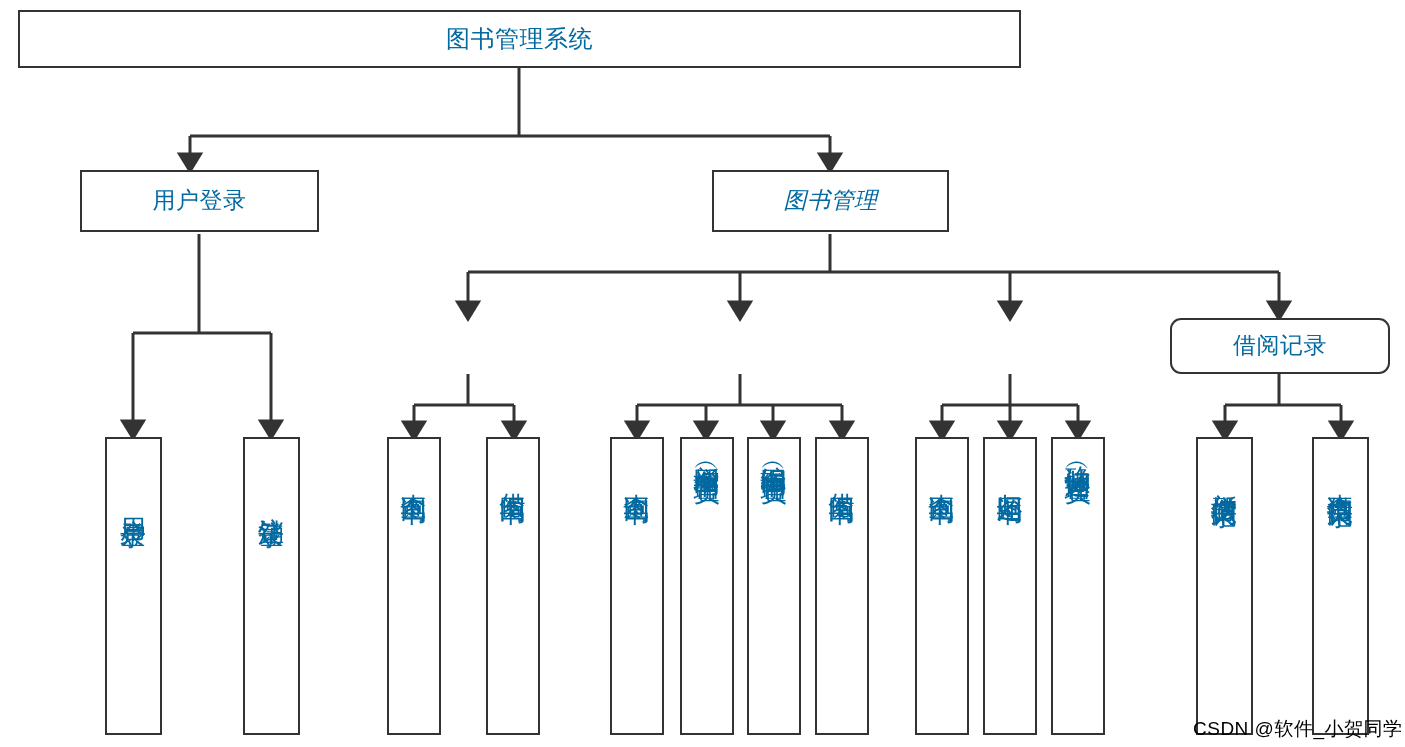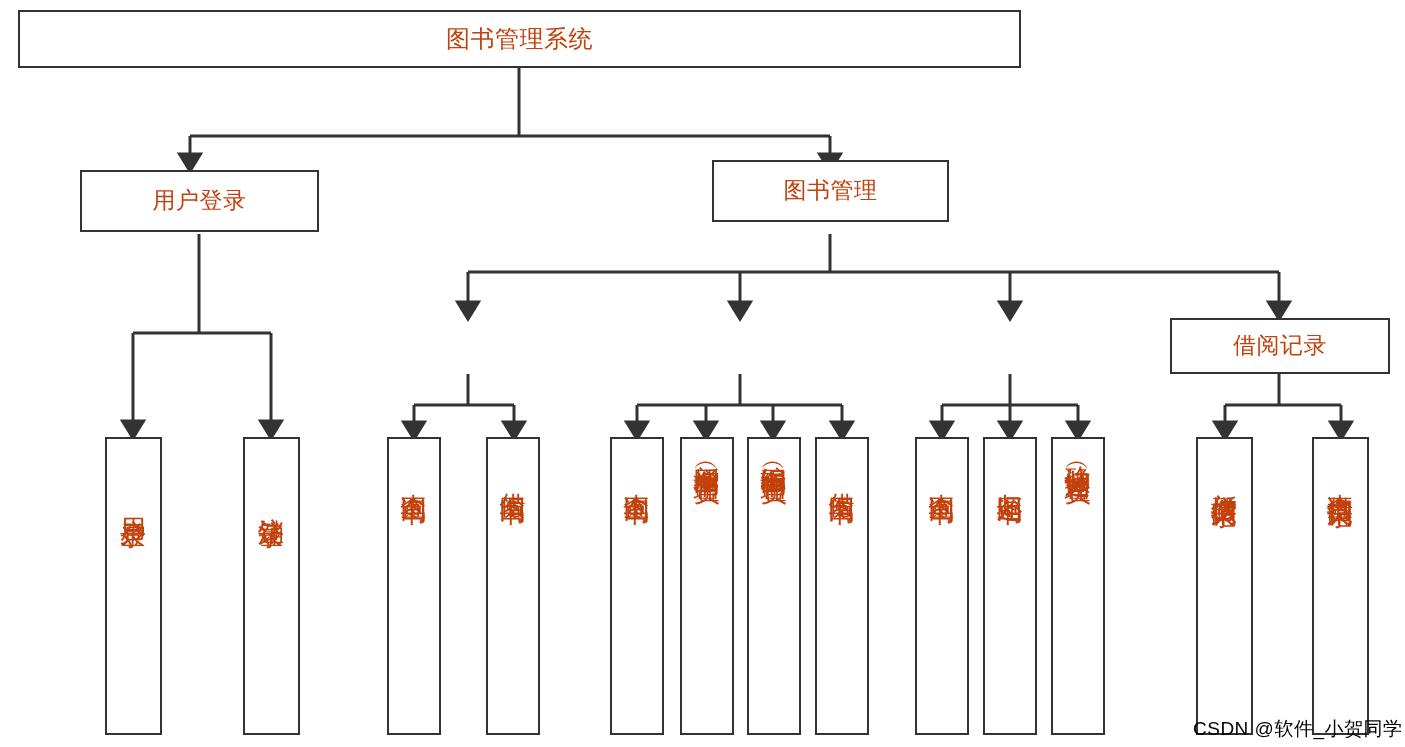--- a/index.html
+++ b/index.html
@@ -32,21 +32,21 @@
     background: #ffffff;
     display: flex;
     align-items: center;
     justify-content: center;
     color: #1a1a1a;
   }
   .node .label {
     display: block;
     text-align: left;
     line-height: 1.12;
-    color: #c2410c;
+    color: #0369a1;
   }
   .node.horizontal .label {
     writing-mode: horizontal-tb;
     font-size: 23px;
     letter-spacing: 0.5px;
   }
   .node.root .label {
     font-size: 24px;
   }
   .node.vertical {
@@ -131,28 +131,28 @@
   </svg>
 
   <div class="node root horizontal" style="left:18px; top:10px; width:1003px; height:58px;">
     <span class="label">图书管理系统</span>
   </div>
 
   <div class="node horizontal" style="left:80px; top:170px; width:239px; height:62px;">
     <span class="label">用户登录</span>
   </div>
 
-  <div class="node horizontal" style="left:712px; top:160px; width:237px; height:62px;">
+  <div class="node horizontal" style="left:712px; top:170px; width:237px; height:62px;font-style:italic;">
     <span class="label">图书管理</span>
   </div>
 
 
 
 
-  <div class="node horizontal" style="left:1170px; top:318px; width:220px; height:56px;">
+  <div class="node horizontal" style="left:1170px; top:318px; width:220px; height:56px;border-radius:11px;">
     <span class="label">借阅记录</span>
   </div>
 
   <div class="node vertical mid" style="left:105px; top:437px; width:57px; height:298px;">
     <span class="label">用户登录</span>
   </div>
 
   <div class="node vertical mid" style="left:243px; top:437px; width:57px; height:298px;">
     <span class="label">注销登录</span>
   </div>

